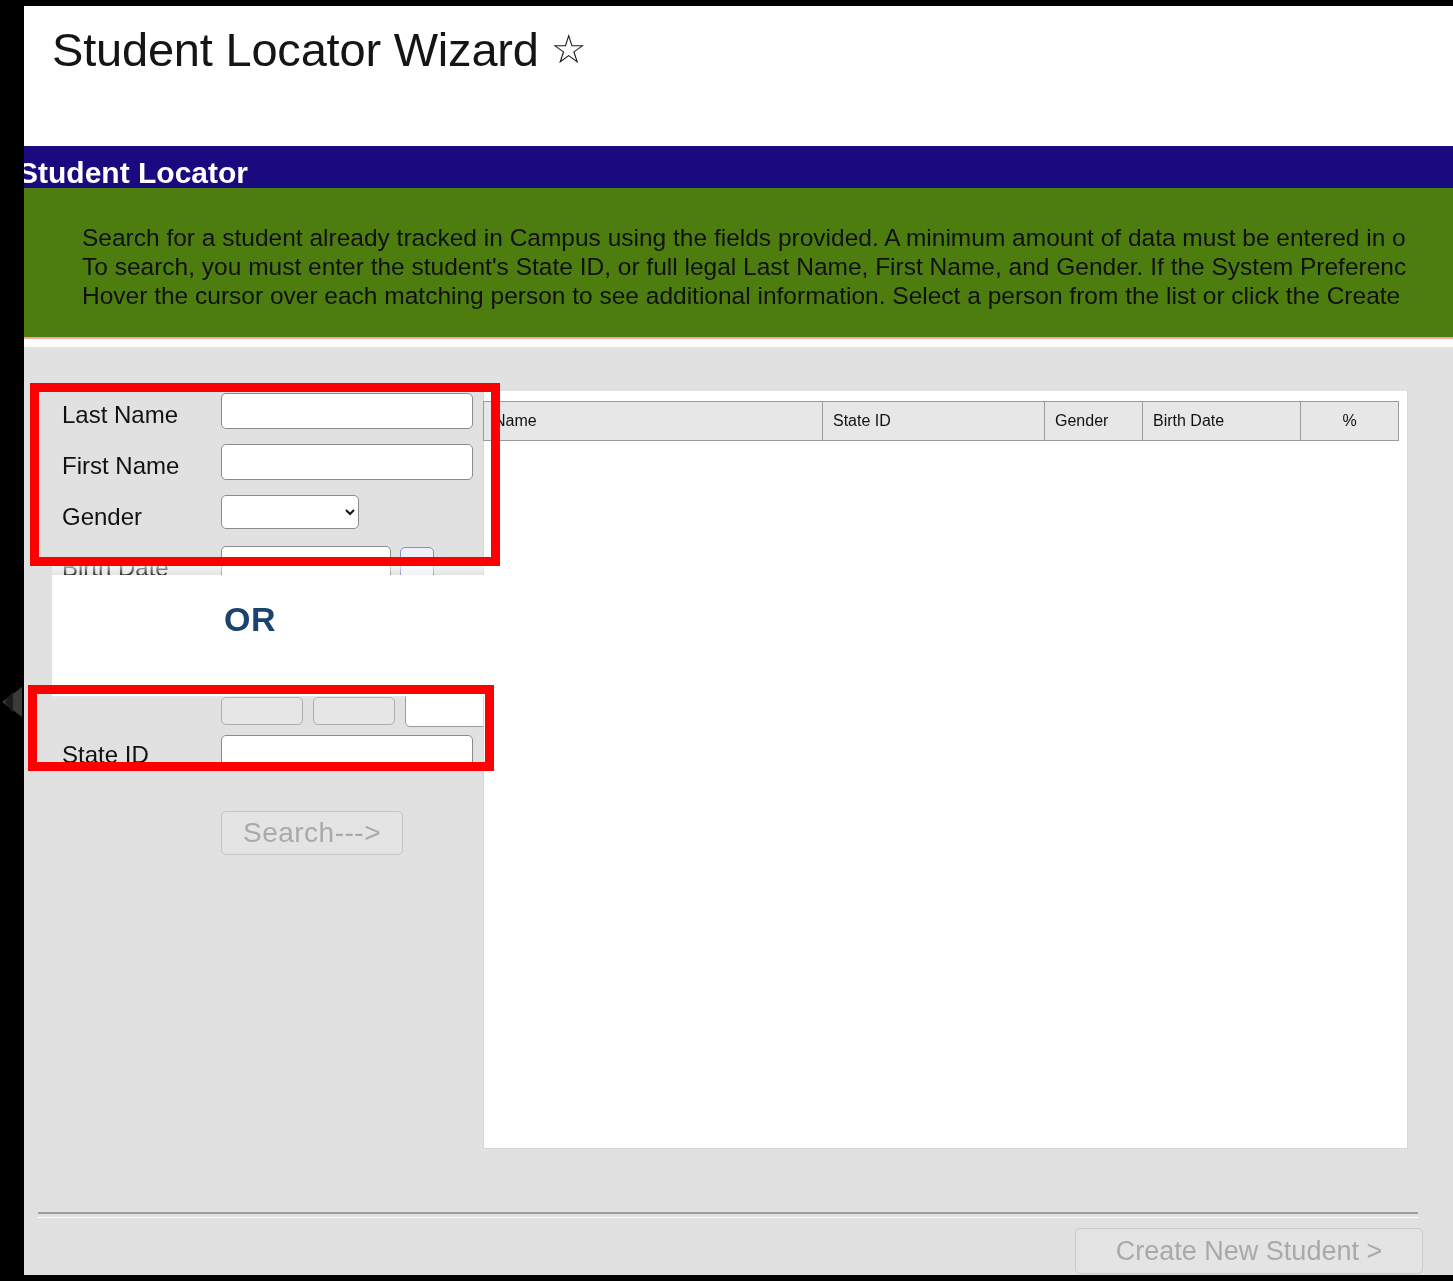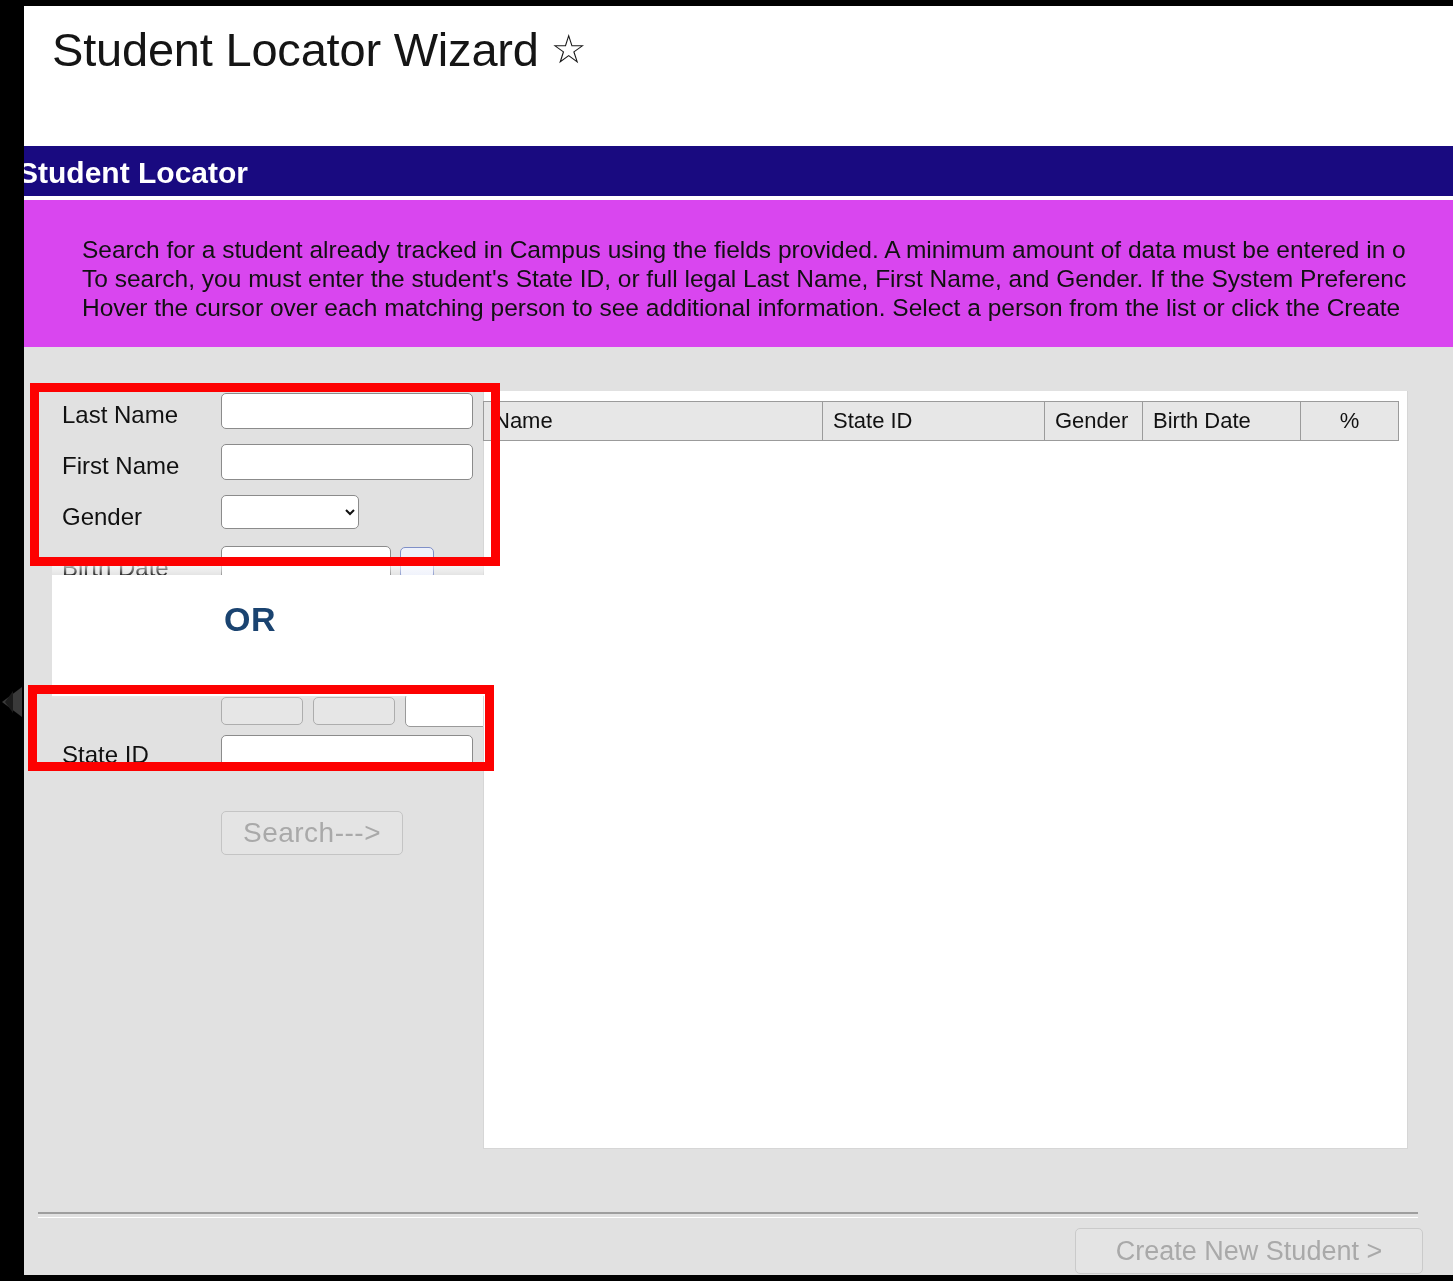--- a/index.html
+++ b/index.html
@@ -79,24 +79,24 @@
     font-size: 30px;
     font-weight: bold;
     letter-spacing: 0px;
     white-space: nowrap;
   }
 
   
   #instructions {
     position: absolute;
     left: 0;
-    top: 194px;
+    top: 182px;
     width: 100%;
     height: 149px;
-    background: #d946ef;
+    background: #4d7c0f;
     overflow: hidden;
     border-bottom: 2px solid #fca5a5;
   }
   .instr-line {
     position: absolute;
     left: 58px;
     font-size: 24.5px;
     color: #111111;
     white-space: nowrap;
   }
@@ -213,21 +213,21 @@
     top: 54px;
     width: 925px;
     height: 40px;
     display: flex;
   }
   .col-head {
     background: #e7e7e7;
     border: 1px solid #9b9b9b;
     border-left: none;
     box-sizing: border-box;
-    font-size: 22px;
+    font-size: 16px;
     color: #111111;
     line-height: 38px;
     padding-left: 10px;
     overflow: hidden;
     white-space: nowrap;
   }
   .col-head:first-child { border-left: 1px solid #9b9b9b; }
   .col-head.c-name      { width: 340px; }
   .col-head.c-stateid   { width: 222px; }
   .col-head.c-gender    { width: 98px; }

